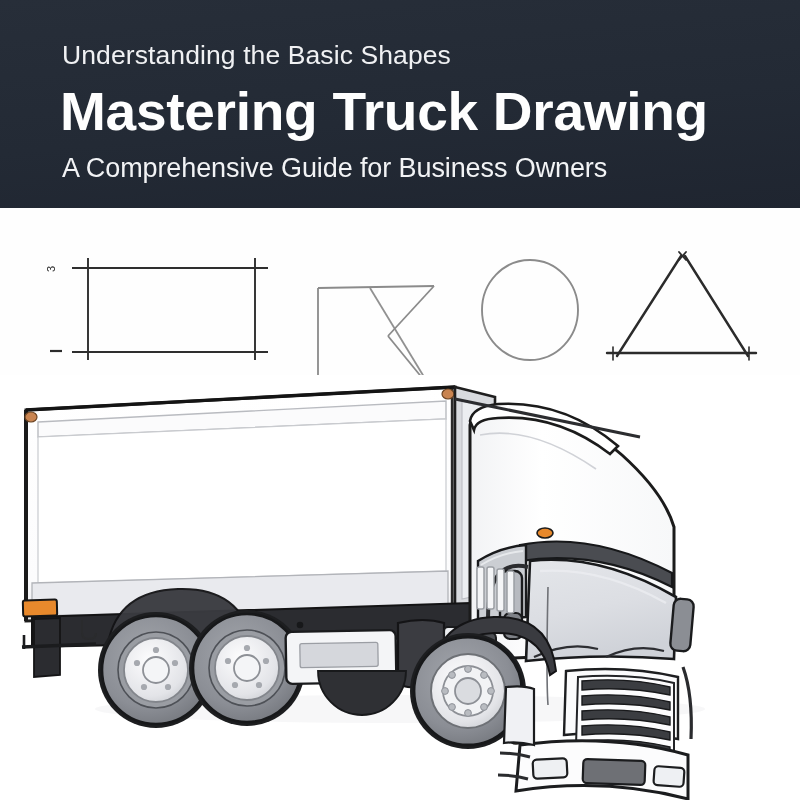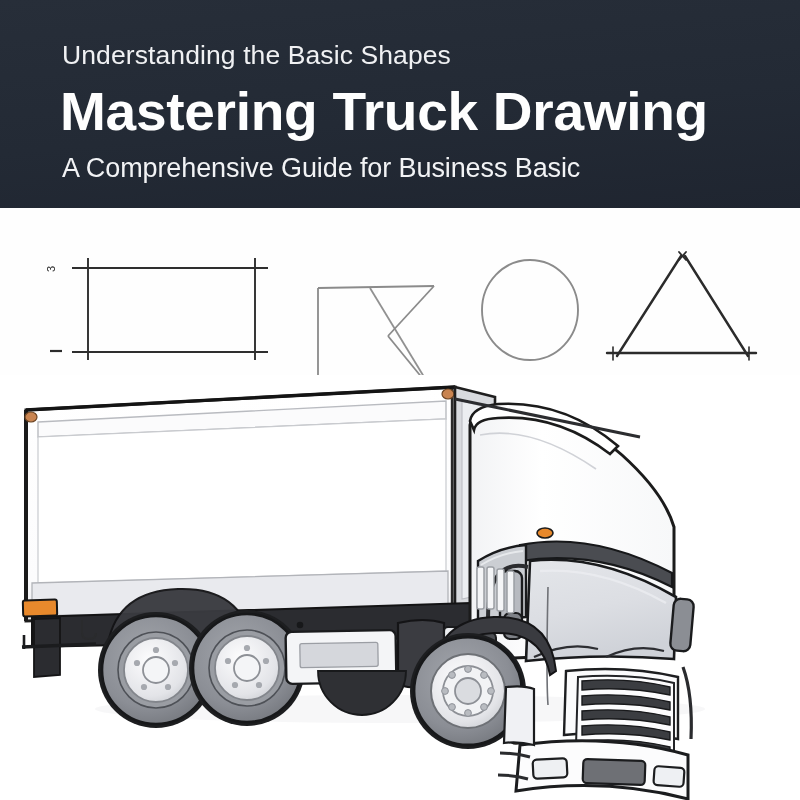--- a/index.html
+++ b/index.html
@@ -96,21 +96,21 @@
 </style>
 </head>
 <body>
 
 <div id="poster">
 
   <div id="header-band">
     <div id="header-inner">
       <div id="eyebrow">Understanding the Basic Shapes</div>
       <div id="main-title">Mastering Truck Drawing</div>
-      <div id="subtitle">A Comprehensive Guide for Business Basic</div>
+      <div id="subtitle">A Comprehensive Guide for Business Owners</div>
     </div>
   </div>
 
   <div id="shapes-strip">
     <svg id="shapes-svg" width="800" height="185" viewBox="0 0 800 185" xmlns="http://www.w3.org/2000/svg">
 
       <g>
 
         <line x1="88" y1="50" x2="88" y2="152" stroke="#2e2e2e" stroke-width="1.9"></line>
         <line x1="255" y1="50" x2="255" y2="152" stroke="#2e2e2e" stroke-width="1.9"></line>

